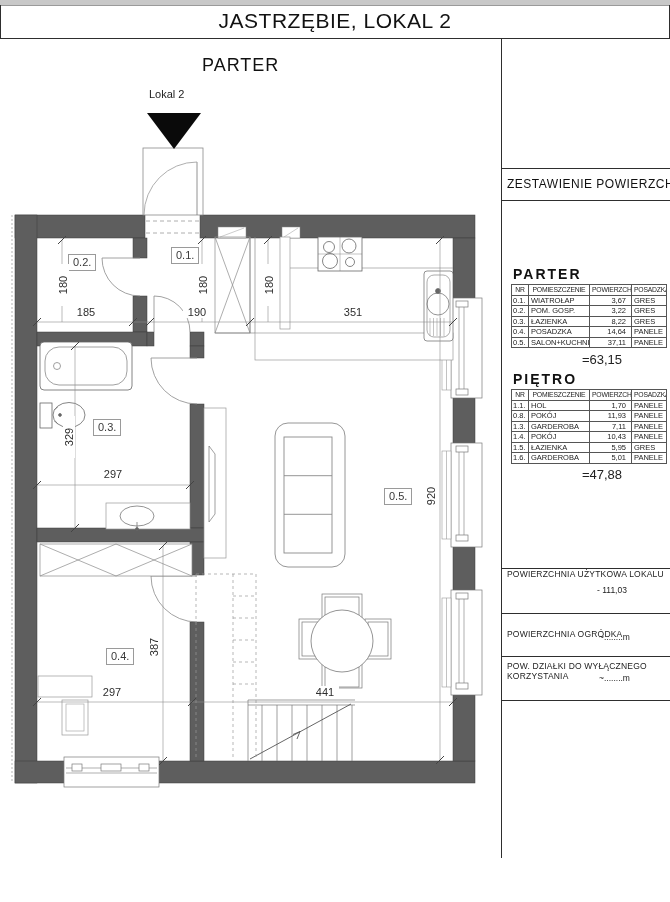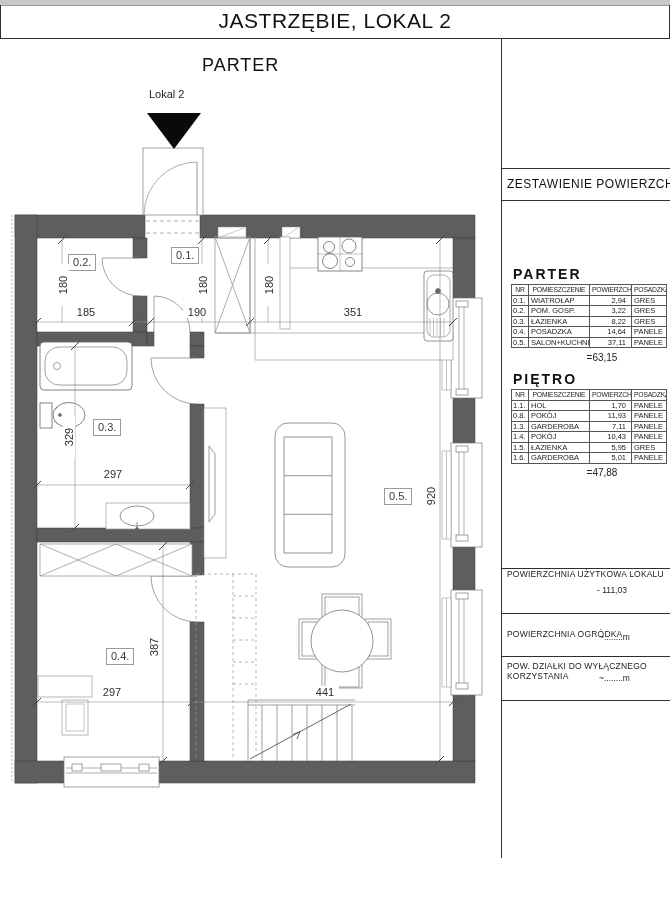--- a/index.html
+++ b/index.html
@@ -20,21 +20,21 @@
   .ptitle{position:absolute;left:507px;top:177px;font-size:12px;letter-spacing:.5px;
           white-space:nowrap;color:#111;}
   .fheading{position:absolute;font-size:14px;font-weight:bold;letter-spacing:2px;color:#111;}
   table.areas{position:absolute;border-collapse:collapse;table-layout:fixed;width:155px;
               font-size:7.5px;color:#222;background:#fff;}
   .areas th,.areas td{border:1px solid #555;padding:0 2px;height:9.5px;line-height:9.5px;
               overflow:hidden;white-space:nowrap;font-weight:normal;}
   .areas th{font-size:6.8px;text-align:center;letter-spacing:-.2px;}
   .areas td.num{text-align:right;padding-right:5px;}
   .areas td.nr{padding:0 1px;}
-  .total{position:absolute;width:50px;text-align:center;font-size:10px;color:#222;}
+  .total{position:absolute;width:50px;text-align:center;font-size:13px;color:#222;}
   .slabel{position:absolute;left:507px;font-size:8.5px;letter-spacing:.2px;color:#222;white-space:nowrap;}
   .svalue{position:absolute;font-size:8.5px;color:#222;white-space:nowrap;}
   .topstrip{position:absolute;left:0;top:0;width:670px;height:5px;background:#c8c8c8;}
 </style>
 </head>
 <body>
 
 <div id="sheet">
 
   <div class="topstrip"></div>
@@ -268,21 +268,21 @@
     <tbody>
         <tr>
       <th>NR</th>
       <th>POMIESZCZENIE</th>
       <th>POWIERZCHNIA</th>
       <th>POSADZKA</th>
     </tr>
     <tr>
       <td class="nr">0.1.</td>
           <td>WIATROŁAP</td>
-      <td class="num">2,94</td>
+      <td class="num">3,67</td>
           <td>GRES</td>
     </tr>
     <tr>
       <td class="nr">0.2.</td>
           <td>POM. GOSP.</td>
       <td class="num">3,22</td>
           <td>GRES</td>
     </tr>
     <tr>
       <td class="nr">0.3.</td>

